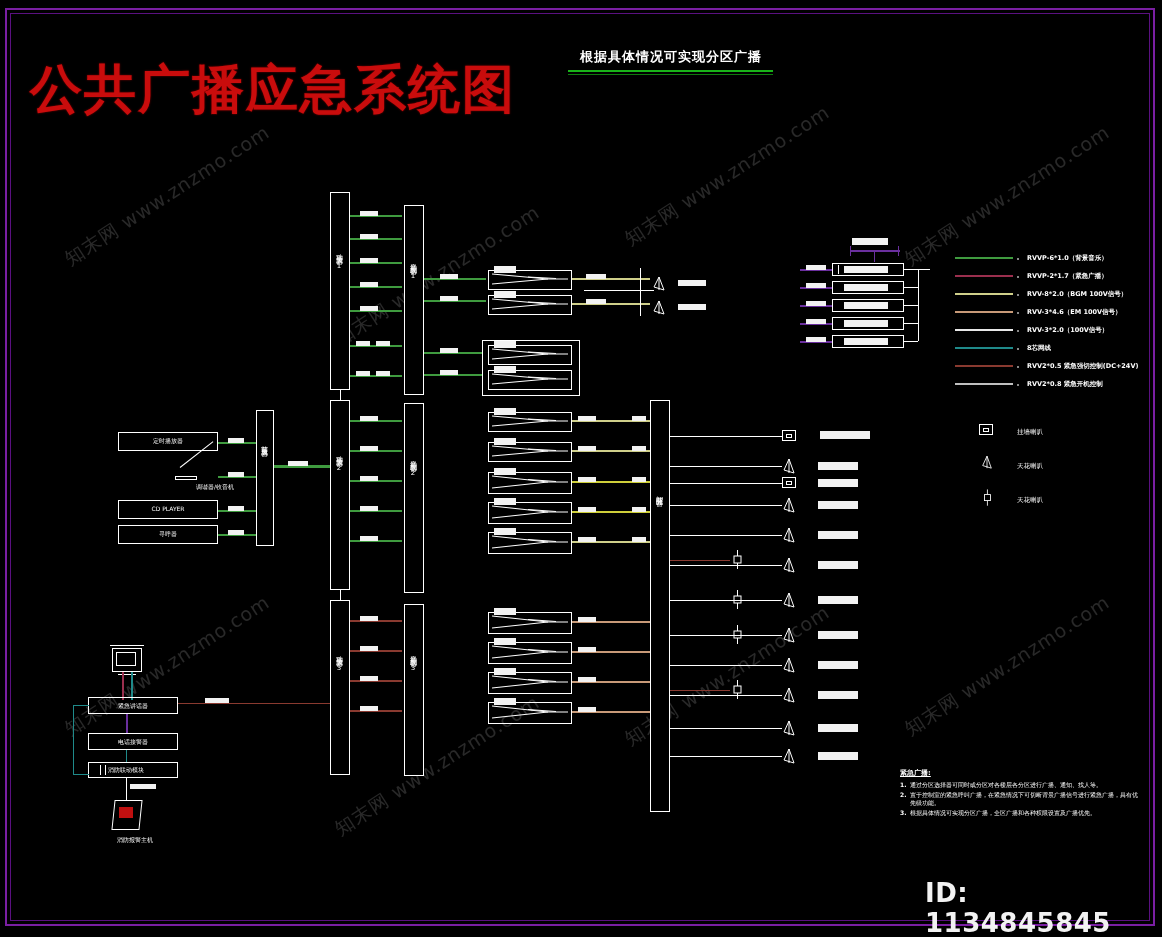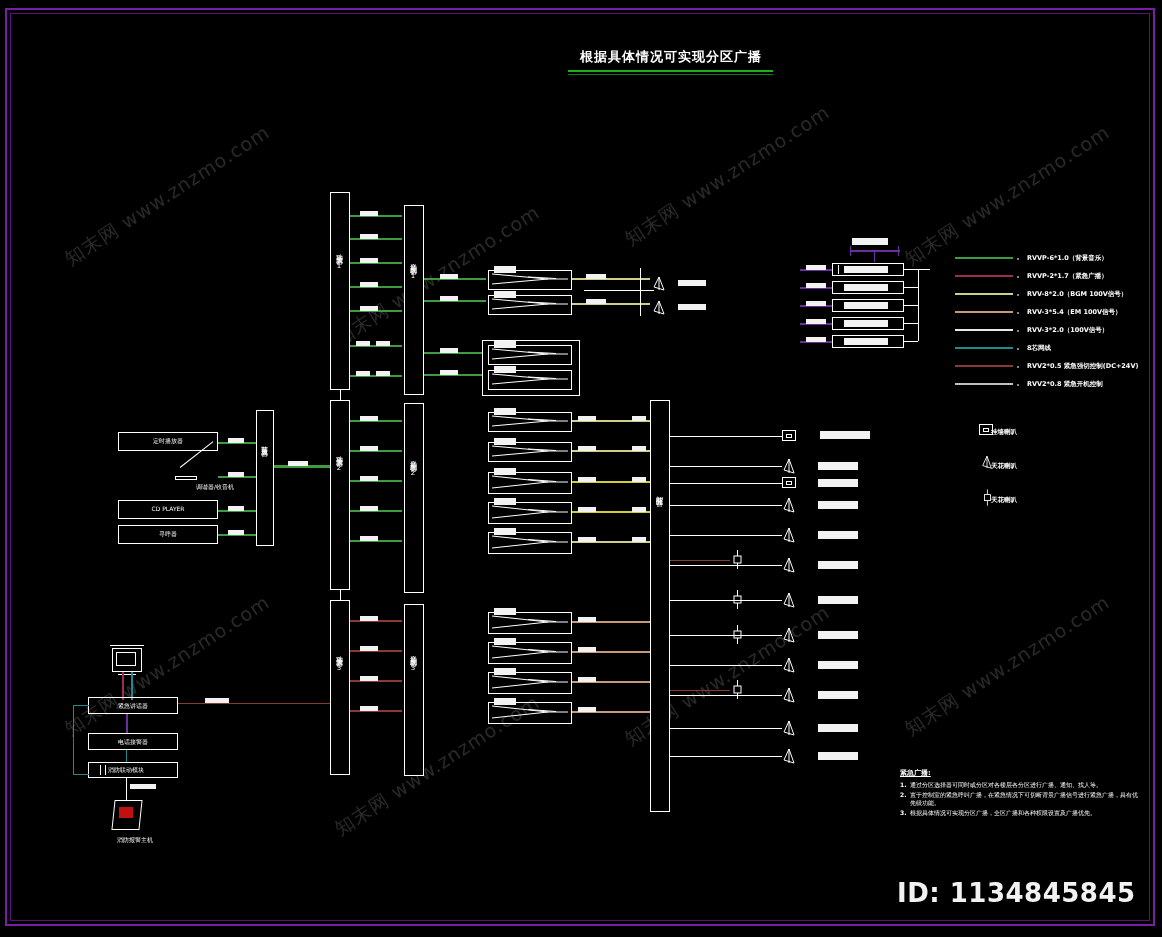--- a/index.html
+++ b/index.html
@@ -49,37 +49,37 @@
   
   .legend{position:absolute;left:955px;top:250px;width:200px;}
   .leg-row{position:relative;height:18px;}
   .leg-swatch{position:absolute;left:0;top:7px;width:58px;height:2px;}
   .leg-dot{position:absolute;left:62px;top:8px;width:2px;height:2px;background:#888;}
   .leg-text{position:absolute;left:72px;top:1px;font-size:6.5px;color:#fff;white-space:nowrap;
         line-height:14px;font-weight:bold;}
 
   .symlegend{position:absolute;left:975px;top:420px;width:190px;}
   .sym-row{position:relative;height:34px;}
-  .sym-text{position:absolute;left:16px;top:8px;font-size:6.5px;color:#fff;font-weight:bold;white-space:nowrap;}
+  .sym-text{position:absolute;left:42px;top:8px;font-size:6.5px;color:#fff;font-weight:normal;white-space:nowrap;}
 
   
   .sp-wall{position:absolute;left:4px;top:4px;width:14px;height:11px;border:1px solid #fff;box-sizing:border-box;}
   .sp-wall i{position:absolute;left:3px;top:2.5px;width:6px;height:4px;border:1px solid #fff;box-sizing:border-box;display:block;}
   .sp-ceil{position:absolute;left:6px;top:1px;width:12px;height:16px;}
   .sp-col{position:absolute;left:6px;top:0px;width:12px;height:20px;}
 
   
   .notes{position:absolute;left:900px;top:768px;width:240px;color:#fff;}
   .notes-title{font-size:7px;font-weight:bold;text-decoration:underline;margin-bottom:3px;}
   .note-item{font-size:6px;line-height:8.5px;display:flex;margin-bottom:1px;}
   .note-num{width:10px;flex:0 0 10px;font-weight:bold;}
   .note-body{flex:1;}
 
   
-  .idtext{position:absolute;left:897px;top:878px;font-size:26px;color:#f2f2f2;font-weight:bold;
+  .idtext{position:absolute;left:925px;top:878px;font-size:26px;color:#f2f2f2;font-weight:bold;
         letter-spacing:0.5px;}
 
   
   .wm{position:absolute;color:rgba(255,255,255,.16);font-size:19px;white-space:nowrap;
       transform:rotate(-33deg);transform-origin:left top;pointer-events:none;
       font-family:"DejaVu Sans","Liberation Sans",sans-serif;letter-spacing:1px;}
   .wm-big{position:absolute;right:18px;bottom:38px;font-size:60px;font-weight:bold;
       color:rgba(255,255,255,.30);letter-spacing:6px;pointer-events:none;}
 
   
@@ -99,20 +99,21 @@
 
   <div class="wm" style="left:60px;top:720px;">知末网 www.znzmo.com</div>
   <div class="wm" style="left:330px;top:820px;">知末网 www.znzmo.com</div>
   <div class="wm" style="left:620px;top:230px;">知末网 www.znzmo.com</div>
   <div class="wm" style="left:900px;top:250px;">知末网 www.znzmo.com</div>
   <div class="wm" style="left:330px;top:330px;">知末网 www.znzmo.com</div>
   <div class="wm" style="left:620px;top:730px;">知末网 www.znzmo.com</div>
   <div class="wm" style="left:60px;top:250px;">知末网 www.znzmo.com</div>
   <div class="wm" style="left:900px;top:720px;">知末网 www.znzmo.com</div>
 
+  <div class="main-title">公共广播应急系统图</div>
   <div class="sub-title">根据具体情况可实现分区广播</div>
   <div class="sub-title-rule"></div>
   <div class="sub-title-rule2"></div>
 
   <div class="wbox" style="left:118px;top:432px;width:100px;height:19px;"></div>
   <div class="lbl" style="left:118px;top:437px;width:100px;">定时播放器</div>
 
   <div class="wline" style="left:180px;top:467px;width:42px;transform:rotate(-38deg);transform-origin:left center;"></div>
   <div class="wbox" style="left:175px;top:476px;width:22px;height:4px;"></div>
   <div class="lbl" style="left:160px;top:483px;width:110px;">调谐器/收音机</div>
@@ -540,21 +541,21 @@
       <div class="leg-text">RVVP-2*1.7（紧急广播）</div>
     </div>
     <div class="leg-row">
       <div class="leg-swatch c-khaki"></div>
       <div class="leg-dot"></div>
       <div class="leg-text">RVV-8*2.0（BGM 100V信号）</div>
     </div>
     <div class="leg-row">
       <div class="leg-swatch c-tan"></div>
       <div class="leg-dot"></div>
-      <div class="leg-text">RVV-3*5.4（EM 100V信号）</div>
+      <div class="leg-text">RVV-3*4.6（EM 100V信号）</div>
     </div>
     <div class="leg-row">
       <div class="leg-swatch c-white"></div>
       <div class="leg-dot"></div>
       <div class="leg-text">RVV-3*2.0（100V信号）</div>
     </div>
     <div class="leg-row">
       <div class="leg-swatch c-teal"></div>
       <div class="leg-dot"></div>
       <div class="leg-text">8芯网线</div>

